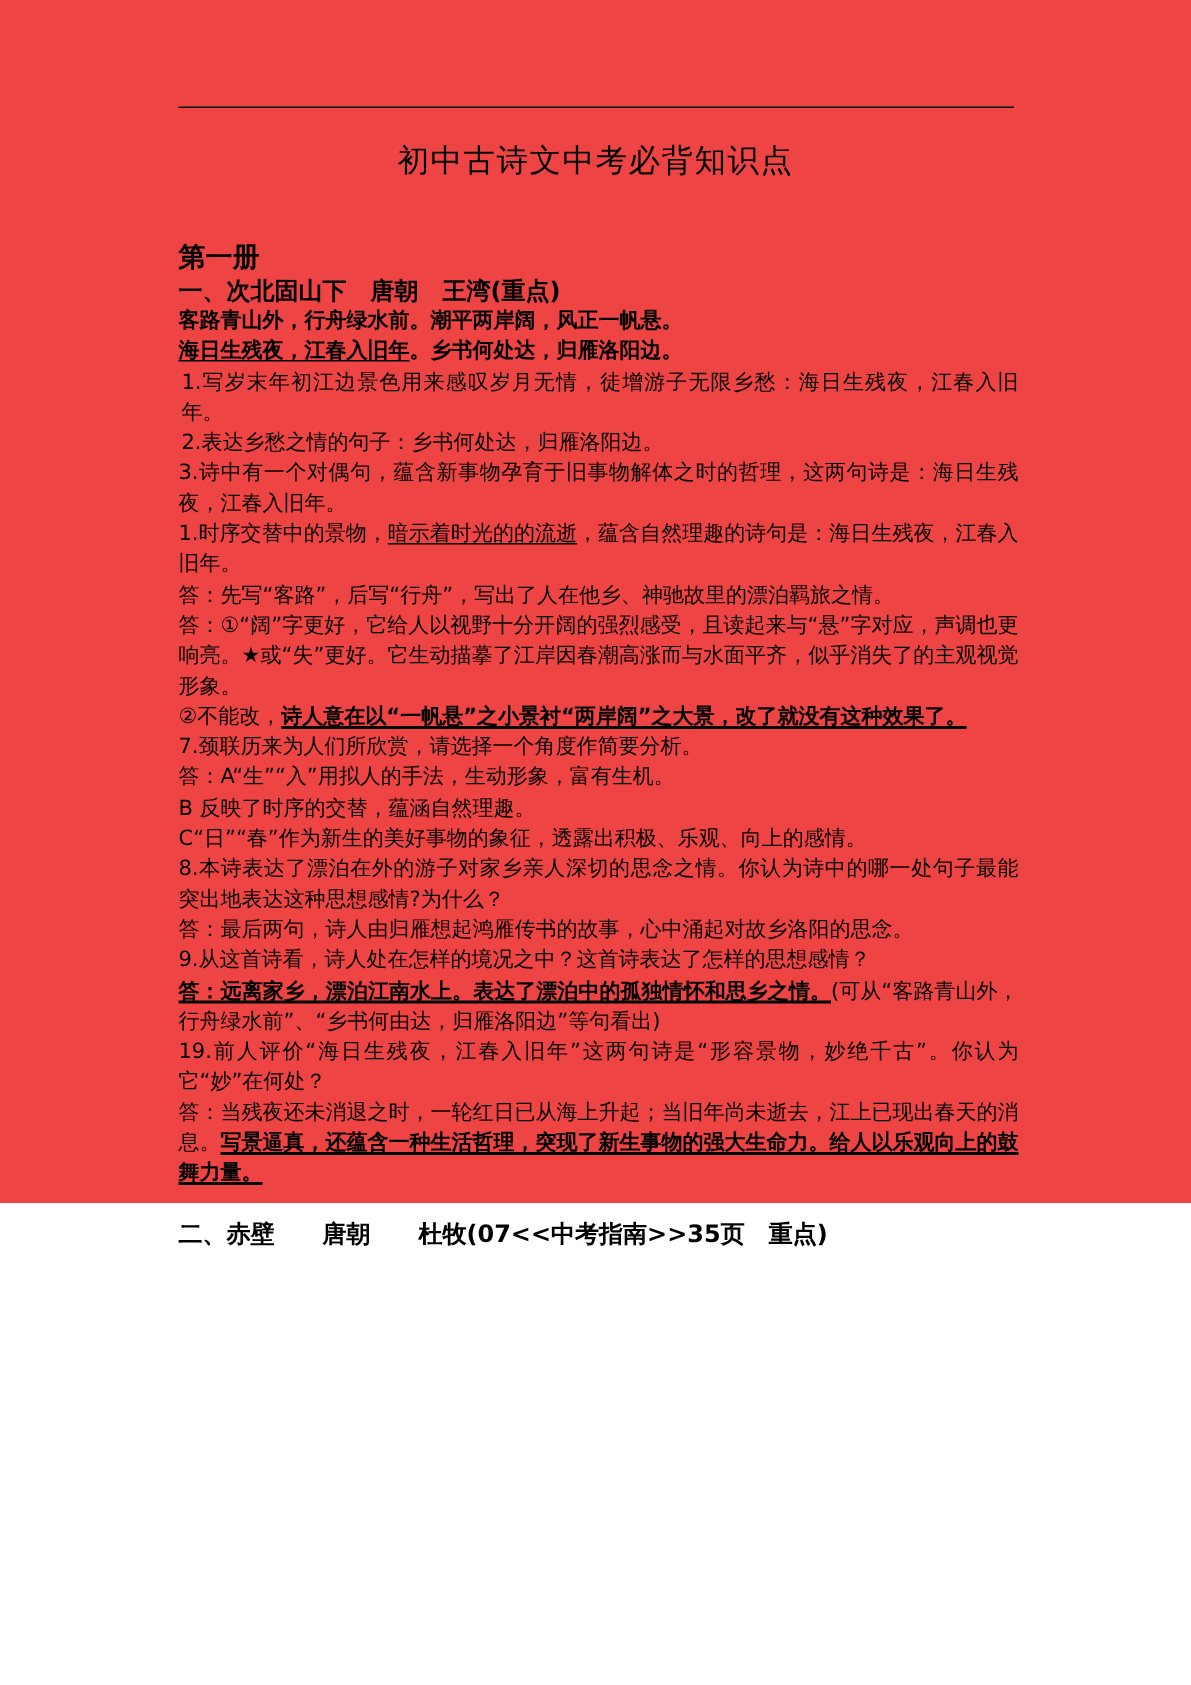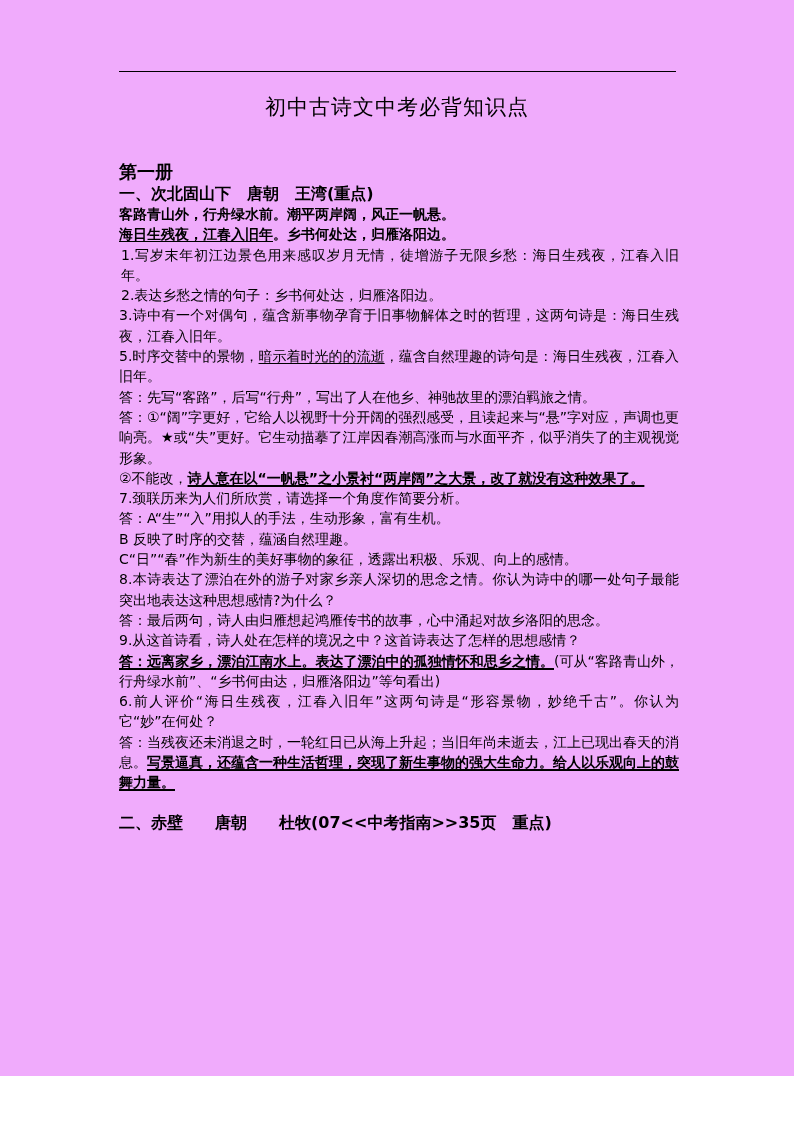--- a/index.html
+++ b/index.html
@@ -12,22 +12,22 @@
       height: 1123px;
       position: relative;
       overflow: hidden;
       font-family: "DejaVu Sans", "Liberation Sans", sans-serif;
       color: #000000;
     }
     .page {
       position: absolute;
       left: 0; top: 0;
       width: 794px;
-      height: 1076px;
-      background: #f0abfc;
+      height: 802px;
+      background: #ef4444;
     }
     .header-rule {
       position: absolute;
       left: 119px;
       top: 71px;
       width: 557px;
       height: 0;
       border-top: 1.5px solid #000;
     }
     .doc-title {
@@ -83,32 +83,32 @@
   <div class="content">
     <p class="vol-heading">第一册</p>
     <p class="poem-heading">一、次北固山下　唐朝　王湾(重点)</p>
 
     <p class="para b">客路青山外，行舟绿水前。潮平两岸阔，风正一帆悬。</p>
     <p class="para b"><span class="u">海日生残夜，江春入旧年</span><span>。乡书何处达，归雁洛阳边。</span></p>
 
     <p class="para indent">1.写岁末年初江边景色用来感叹岁月无情，徒增游子无限乡愁：海日生残夜，江春入旧年。</p>
     <p class="para indent">2.表达乡愁之情的句子：乡书何处达，归雁洛阳边。</p>
     <p class="para">3.诗中有一个对偶句，蕴含新事物孕育于旧事物解体之时的哲理，这两句诗是：海日生残夜，江春入旧年。</p>
-    <p class="para"><span>5.时序交替中的景物，</span><span class="u">暗示着时光的的流逝</span><span>，蕴含自然理趣的诗句是：海日生残夜，江春入旧年。</span></p>
+    <p class="para"><span>1.时序交替中的景物，</span><span class="u">暗示着时光的的流逝</span><span>，蕴含自然理趣的诗句是：海日生残夜，江春入旧年。</span></p>
     <p class="para">答：先写“客路”，后写“行舟”，写出了人在他乡、神驰故里的漂泊羁旅之情。</p>
     <p class="para">答：①“阔”字更好，它给人以视野十分开阔的强烈感受，且读起来与“悬”字对应，声调也更响亮。★或“失”更好。它生动描摹了江岸因春潮高涨而与水面平齐，似乎消失了的主观视觉形象。</p>
     <p class="para"><span>②不能改，</span><span class="bu">诗人意在以“一帆悬”之小景衬“两岸阔”之大景，改了就没有这种效果了。</span></p>
     <p class="para">7.颈联历来为人们所欣赏，请选择一个角度作简要分析。</p>
     <p class="para">答：A“生”“入”用拟人的手法，生动形象，富有生机。</p>
     <p class="para">B 反映了时序的交替，蕴涵自然理趣。</p>
     <p class="para">C“日”“春”作为新生的美好事物的象征，透露出积极、乐观、向上的感情。</p>
     <p class="para">8.本诗表达了漂泊在外的游子对家乡亲人深切的思念之情。你认为诗中的哪一处句子最能 突出地表达这种思想感情?为什么？</p>
     <p class="para">答：最后两句，诗人由归雁想起鸿雁传书的故事，心中涌起对故乡洛阳的思念。</p>
     <p class="para">9.从这首诗看，诗人处在怎样的境况之中？这首诗表达了怎样的思想感情？</p>
     <p class="para"><span class="bu">答：远离家乡，漂泊江南水上。表达了漂泊中的孤独情怀和思乡之情。</span><span>(可从“客路青山外，行舟绿水前”、“乡书何由达，归雁洛阳边”等句看出)</span></p>
-    <p class="para">6.前人评价“海日生残夜，江春入旧年”这两句诗是“形容景物，妙绝千古”。你认为它“妙”在何处？</p>
+    <p class="para">19.前人评价“海日生残夜，江春入旧年”这两句诗是“形容景物，妙绝千古”。你认为它“妙”在何处？</p>
     <p class="para"><span>答：当残夜还未消退之时，一轮红日已从海上升起；当旧年尚未逝去，江上已现出春天的消息。</span><span class="bu">写景逼真，还蕴含一种生活哲理，突现了新生事物的强大生命力。给人以乐观向上的鼓舞力量。</span></p>
 
     <div class="gap"></div>
 
     <p class="poem-heading">二、赤壁　　唐朝　　杜牧(07&lt;&lt;中考指南&gt;&gt;35页　重点)</p>
   </div>
 </div>
 
 </body></html>

